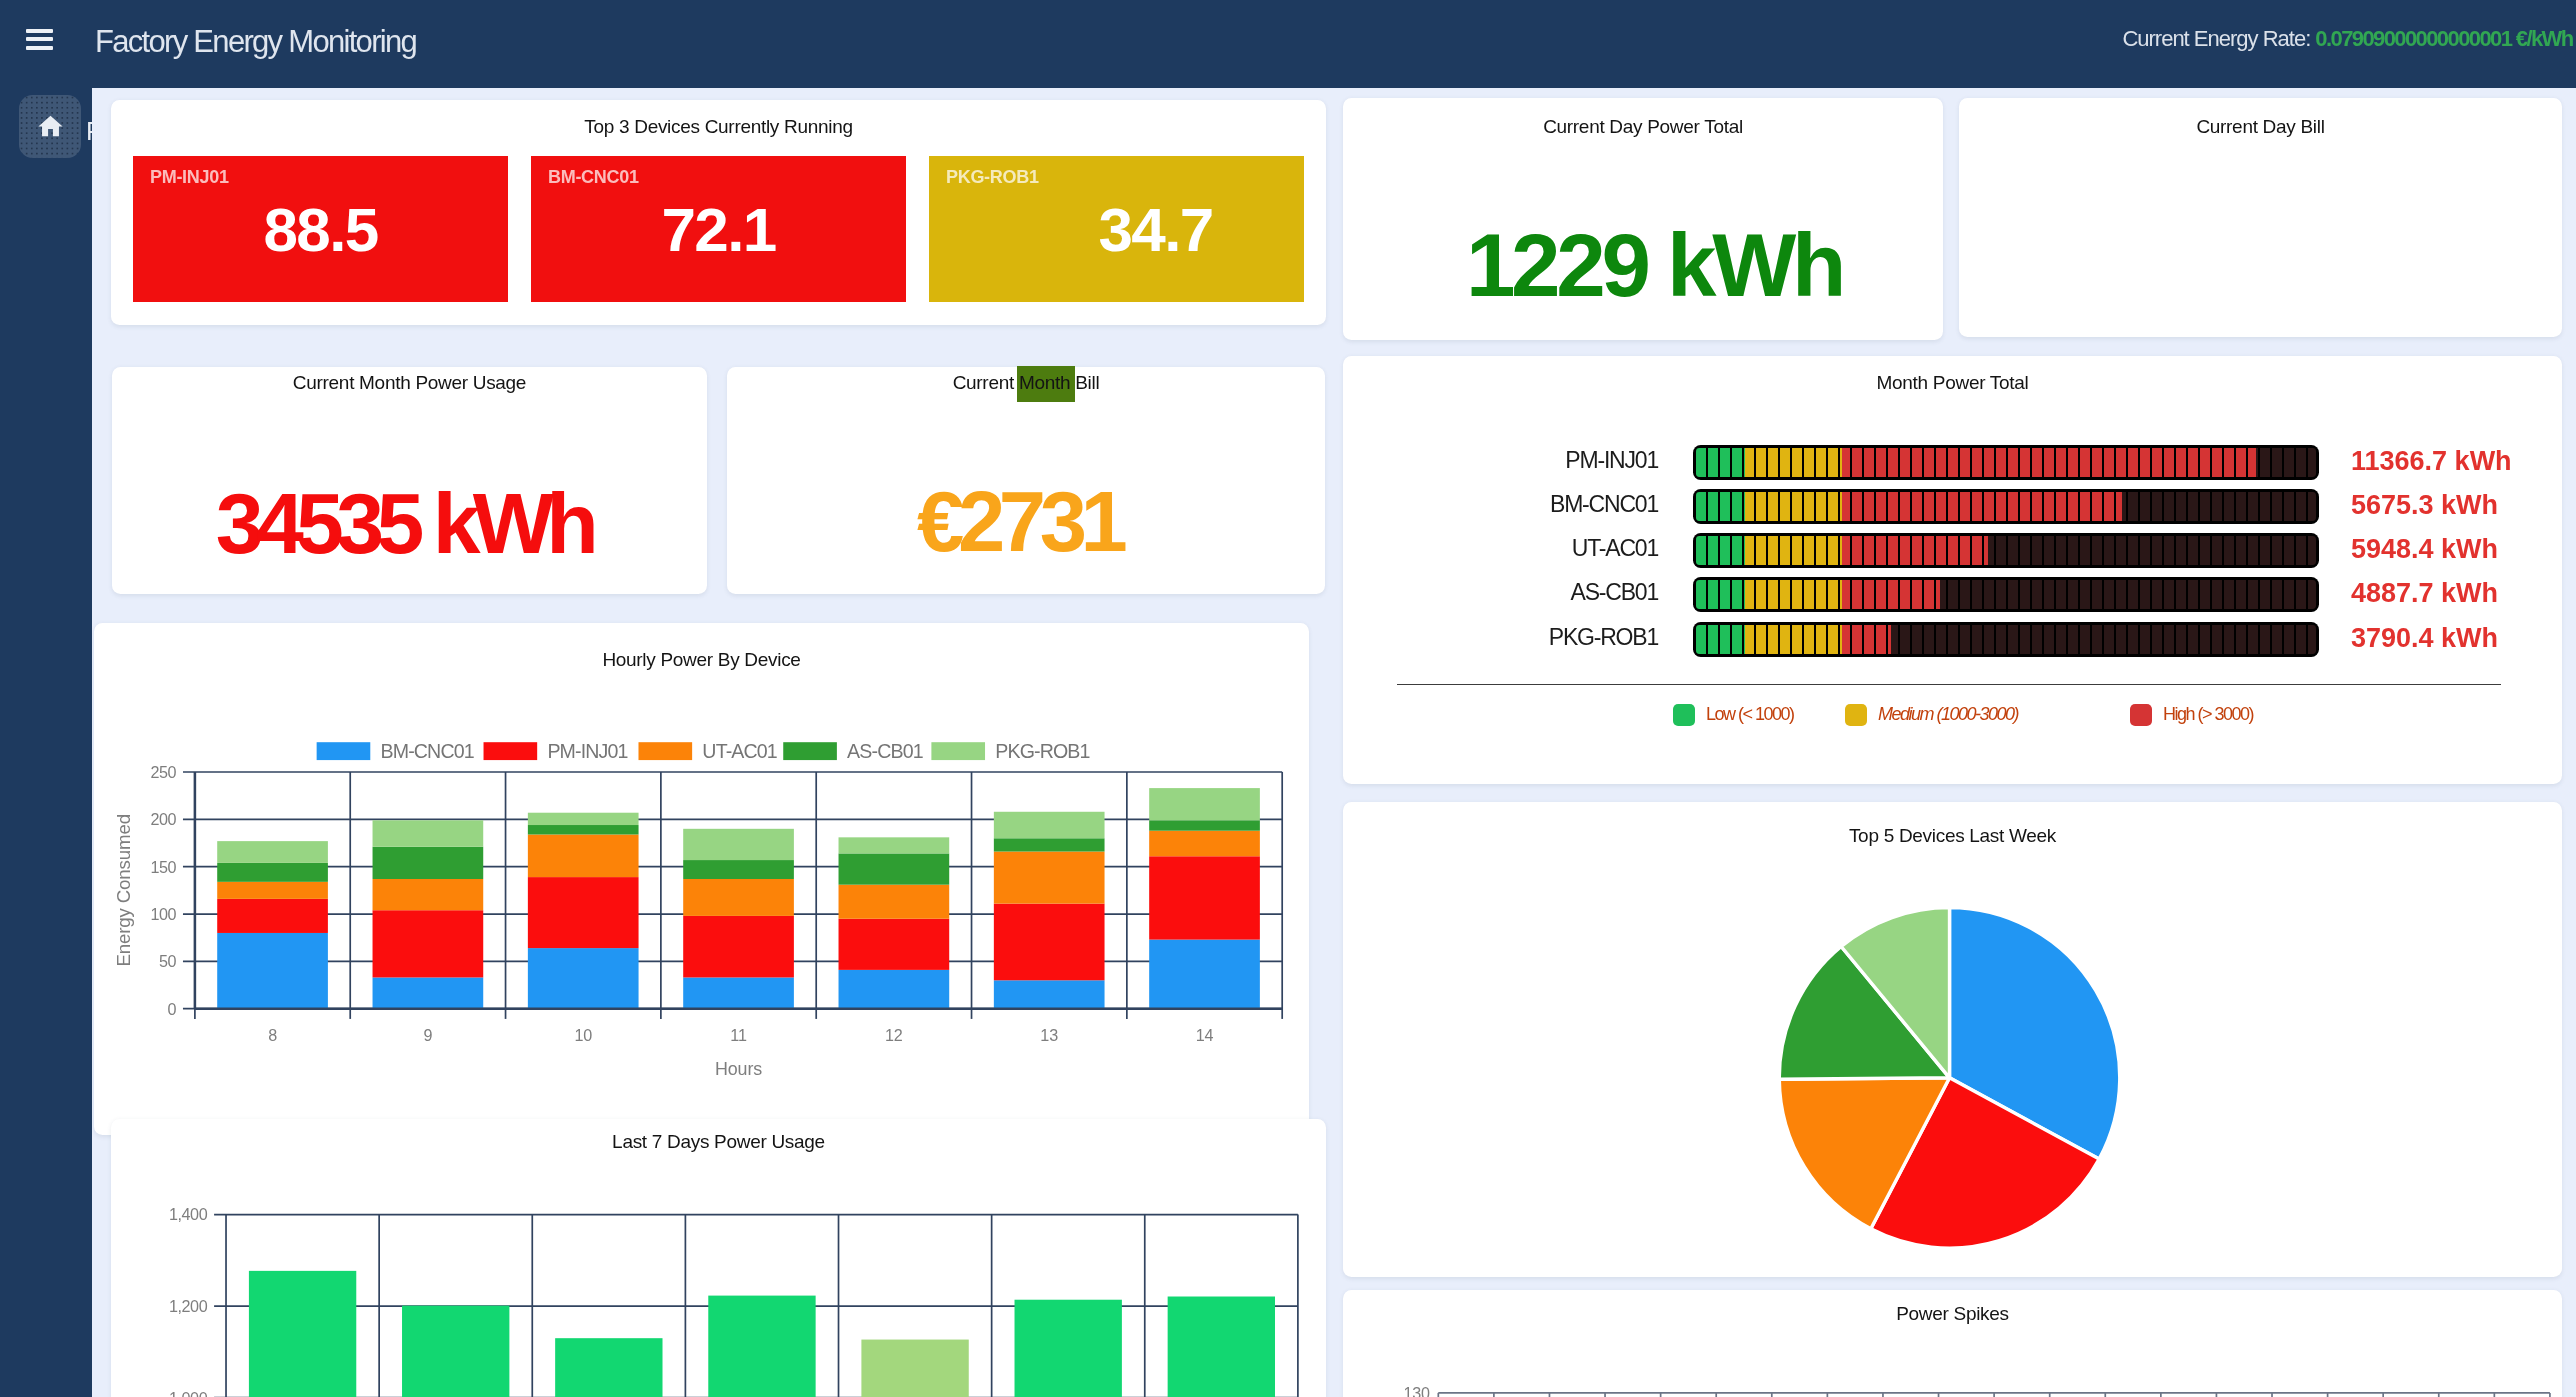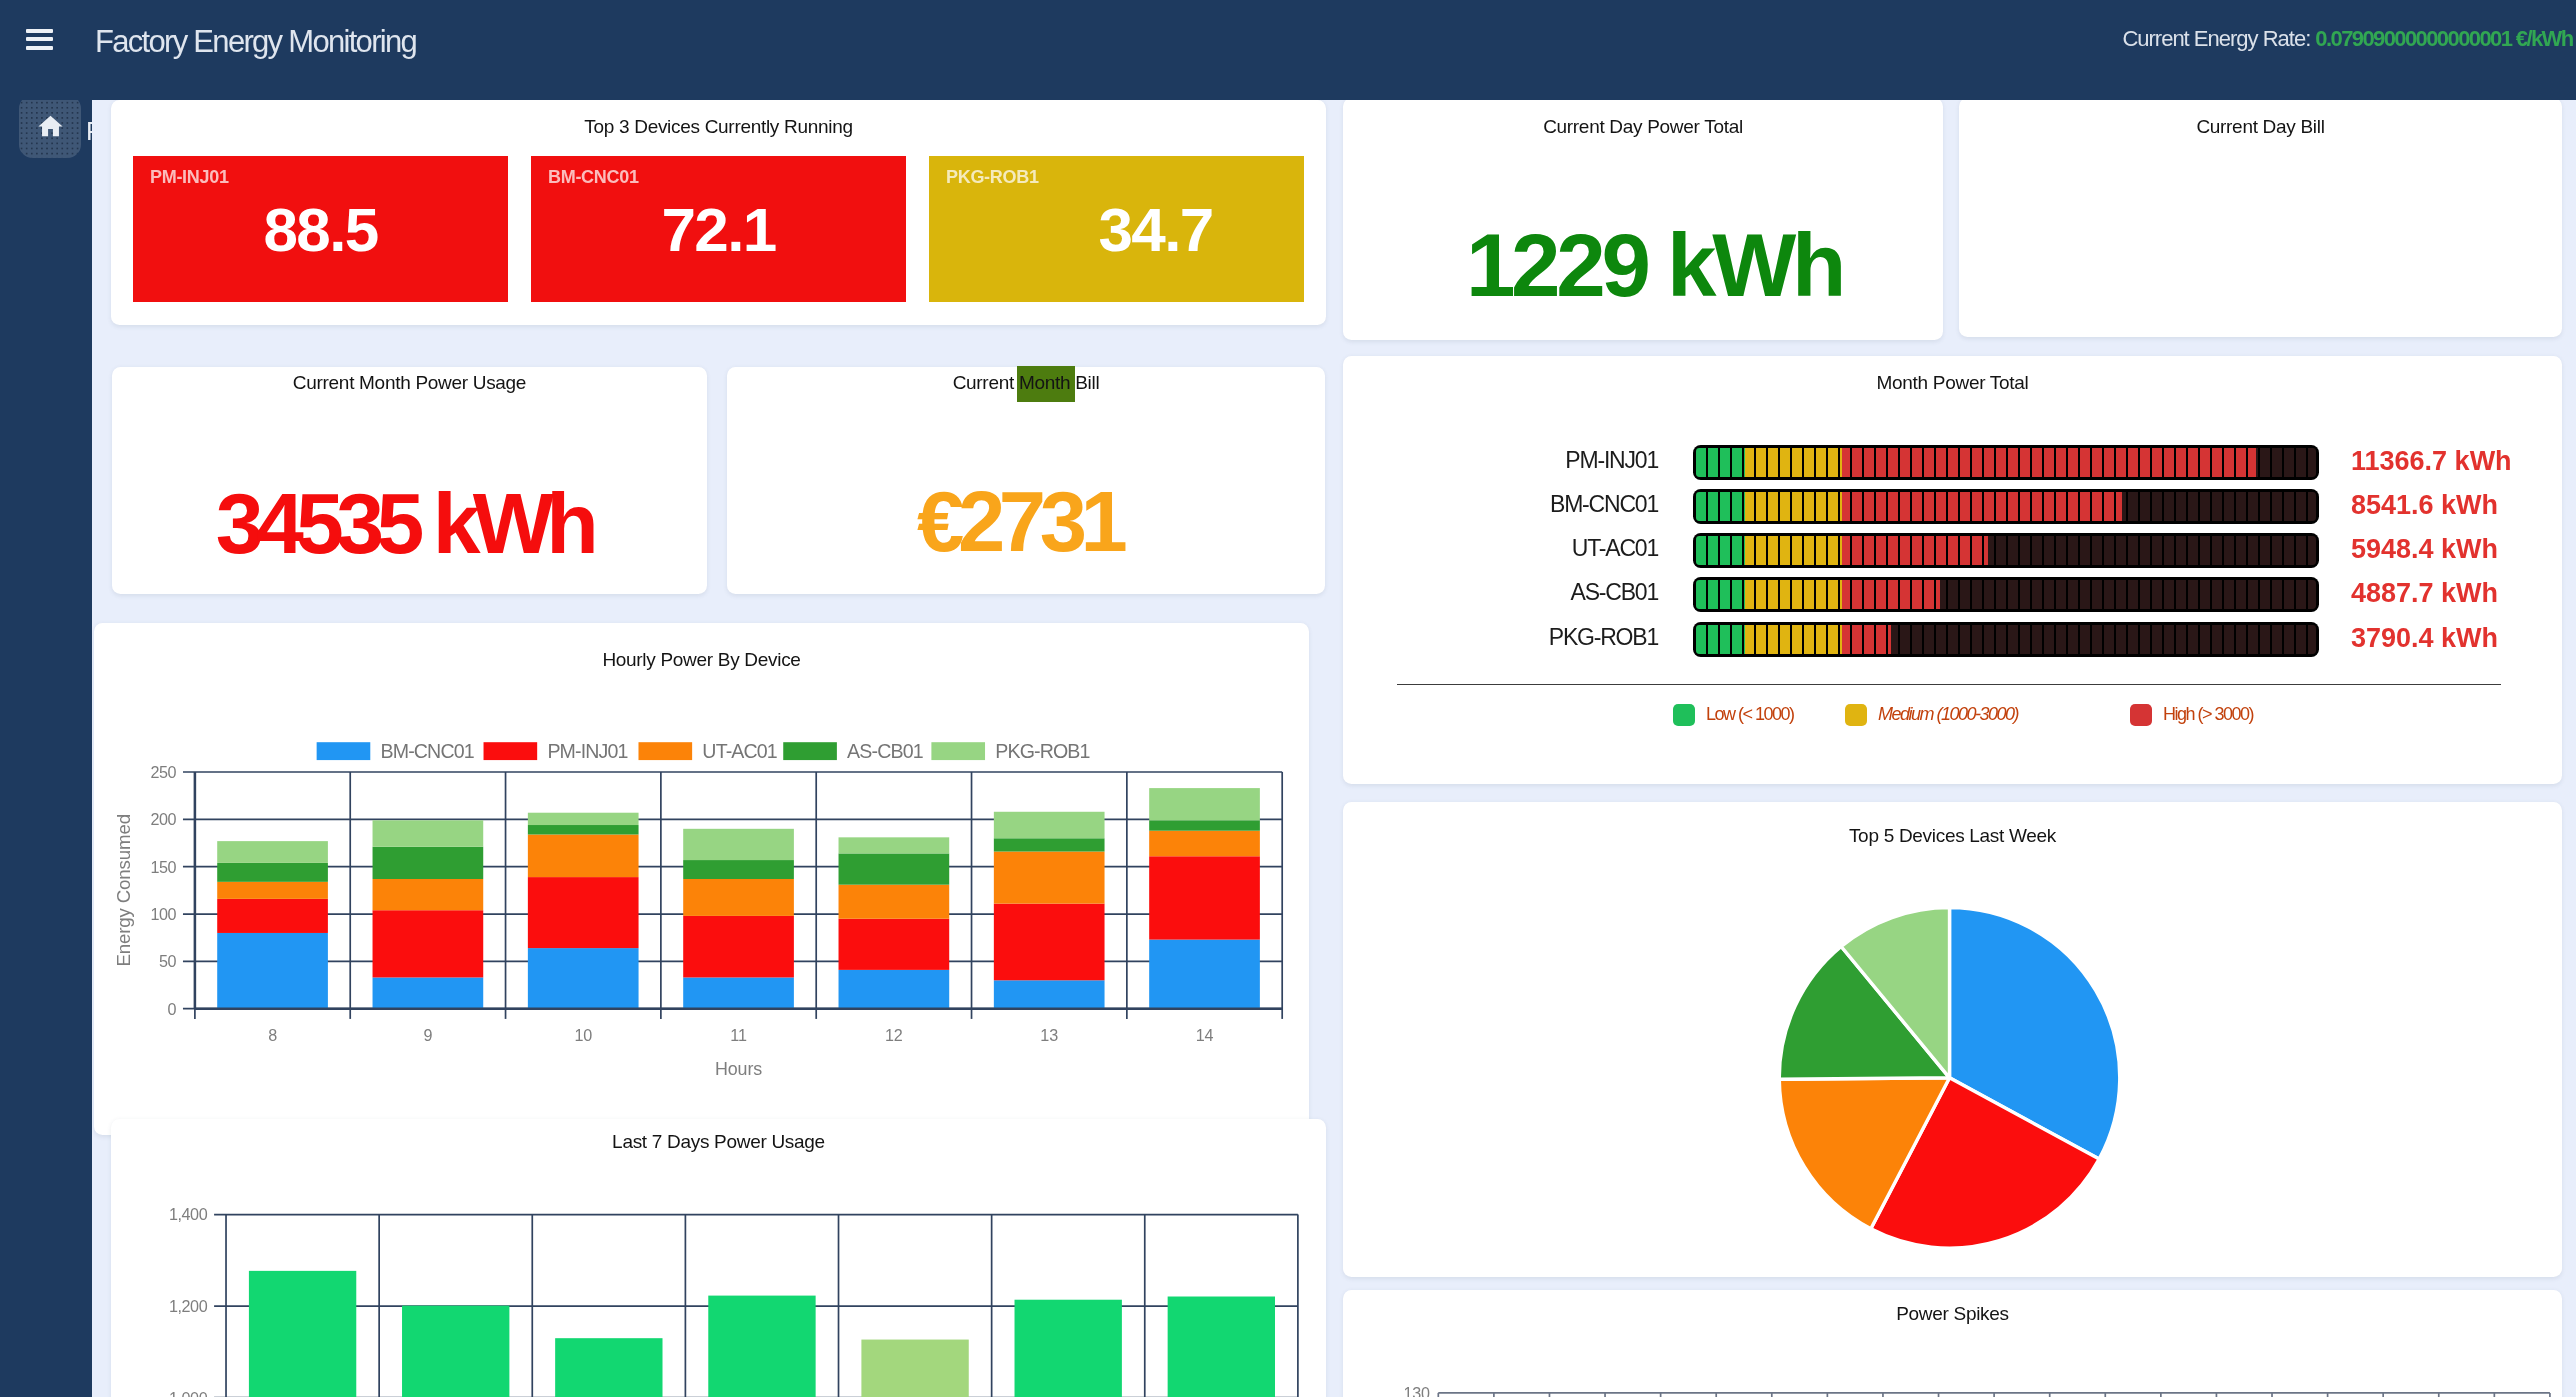--- a/index.html
+++ b/index.html
@@ -1,19 +1,19 @@
 <!DOCTYPE html>
 <html style="font-size:13.6px"><head>
 <meta charset="utf-8">
 <style>
 * { margin:0; padding:0; box-sizing:border-box; }
 html,body { width:2576px; height:1397px; overflow:hidden; }
 body { font-family:"Liberation Sans", sans-serif; background:#e8eefb; position:relative; letter-spacing:-0.2px; }
 
-#navbar { position:absolute; left:0; top:0; width:2576px; height:100px; background:#1e3a5f; z-index:30; }
+#navbar { position:absolute; left:0; top:0; width:2576px; height:88px; background:#1e3a5f; z-index:30; }
 #burger span { position:absolute; left:26.4px; width:26.4px; height:3.8px; background:#eef1f6; border-radius:0.9px; }
 #title { position:absolute; left:95px; top:24px; font-size:31px; color:#dfe5ee; letter-spacing:-1.7px; }
 #rate { position:absolute; right:3.4px; top:25.6px; font-size:22px; color:#dbe1ea; letter-spacing:-1px; }
 #rate b { color:#31a752; letter-spacing:-1.6px; }
 
 #sidebar { position:absolute; left:0; top:82px; width:92px; height:1315px; background:#1e3a5f; z-index:10; border-top:1.7px dotted rgba(0,0,0,0.5); overflow:hidden; }
 #homebtn { position:absolute; left:19px; top:12px; width:62px; height:63px; border-radius:13.6px;
   background-color:rgba(255,255,255,0.15);
   background-image:radial-gradient(rgba(10,22,40,0.5) 1.1px, transparent 1.2px);
   background-size:5.1px 5.1px; }
@@ -100,21 +100,21 @@
       <div class="gbar">
         <div class="gfill" id="g1" style="background: repeating-linear-gradient(90deg, transparent 0px, transparent 10px, rgb(0, 0, 0) 10px, rgb(0, 0, 0) 12px), linear-gradient(90deg, rgb(31, 191, 90) 0px, rgb(31, 191, 90) 49px, rgb(224, 180, 17) 49px, rgb(224, 180, 17) 146px, rgb(213, 52, 52) 146px, rgb(213, 52, 52) 560px, rgb(42, 23, 23) 560px, rgb(42, 23, 23) 100%);"></div>
       </div>
       <div class="gval">11366.7 kWh</div>
     </div>
   <div class="grow" style="left:0; top:133px; width:100%;">
       <div class="glabel">BM-CNC01</div>
       <div class="gbar">
         <div class="gfill" id="g2" style="background: repeating-linear-gradient(90deg, transparent 0px, transparent 10px, rgb(0, 0, 0) 10px, rgb(0, 0, 0) 12px), linear-gradient(90deg, rgb(31, 191, 90) 0px, rgb(31, 191, 90) 49px, rgb(224, 180, 17) 49px, rgb(224, 180, 17) 146px, rgb(213, 52, 52) 146px, rgb(213, 52, 52) 426px, rgb(42, 23, 23) 426px, rgb(42, 23, 23) 100%);"></div>
       </div>
-      <div class="gval">8541.6 kWh</div>
+      <div class="gval">5675.3 kWh</div>
     </div>
   <div class="grow" style="left:0; top:177px; width:100%;">
       <div class="glabel">UT-AC01</div>
       <div class="gbar">
         <div class="gfill" id="g3" style="background: repeating-linear-gradient(90deg, transparent 0px, transparent 10px, rgb(0, 0, 0) 10px, rgb(0, 0, 0) 12px), linear-gradient(90deg, rgb(31, 191, 90) 0px, rgb(31, 191, 90) 49px, rgb(224, 180, 17) 49px, rgb(224, 180, 17) 146px, rgb(213, 52, 52) 146px, rgb(213, 52, 52) 292px, rgb(42, 23, 23) 292px, rgb(42, 23, 23) 100%);"></div>
       </div>
       <div class="gval">5948.4 kWh</div>
     </div>
   <div class="grow" style="left:0; top:221px; width:100%;">
       <div class="glabel">AS-CB01</div>

